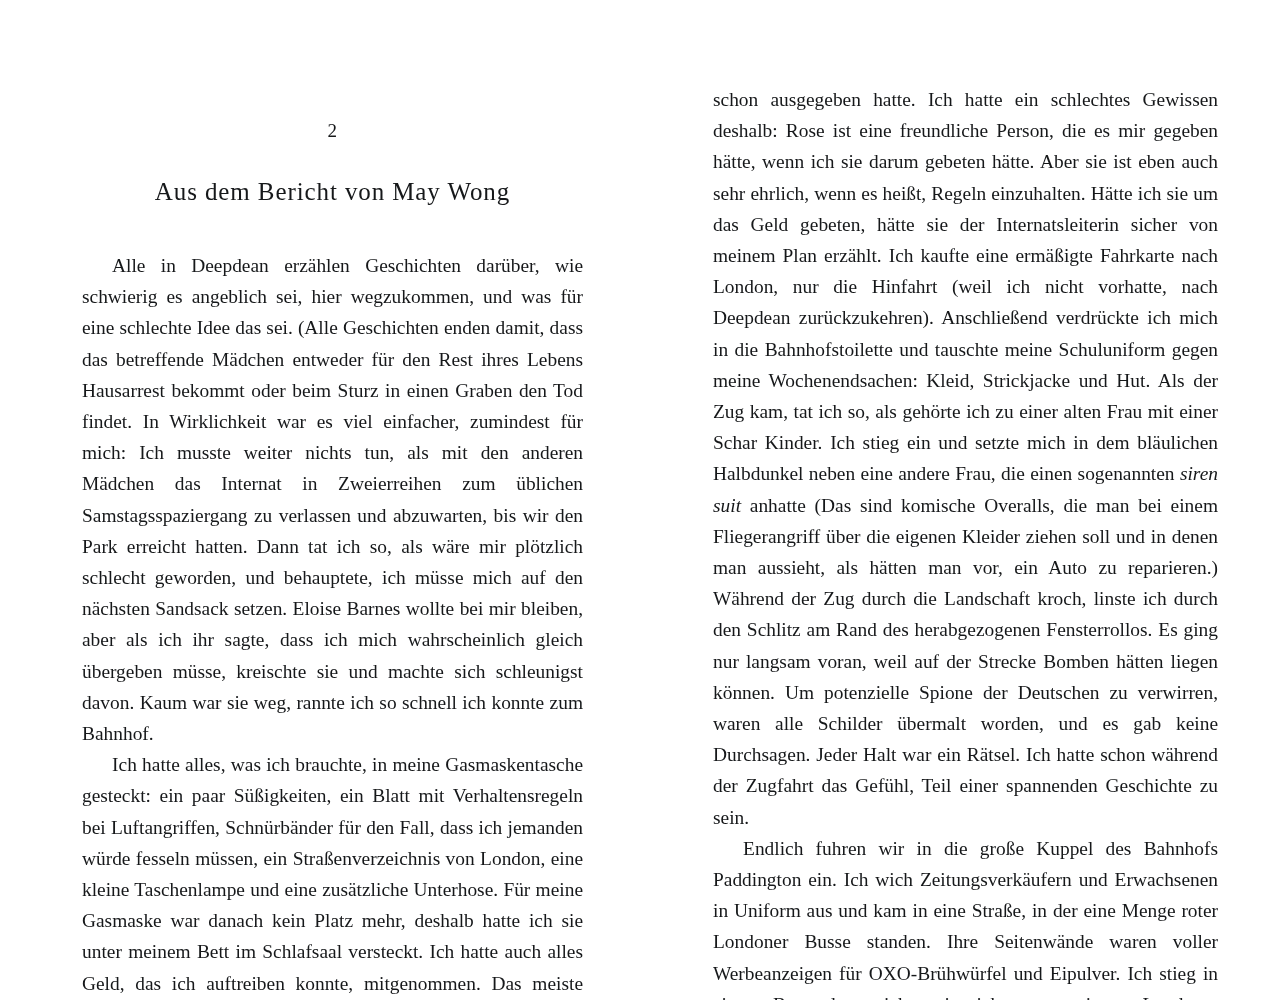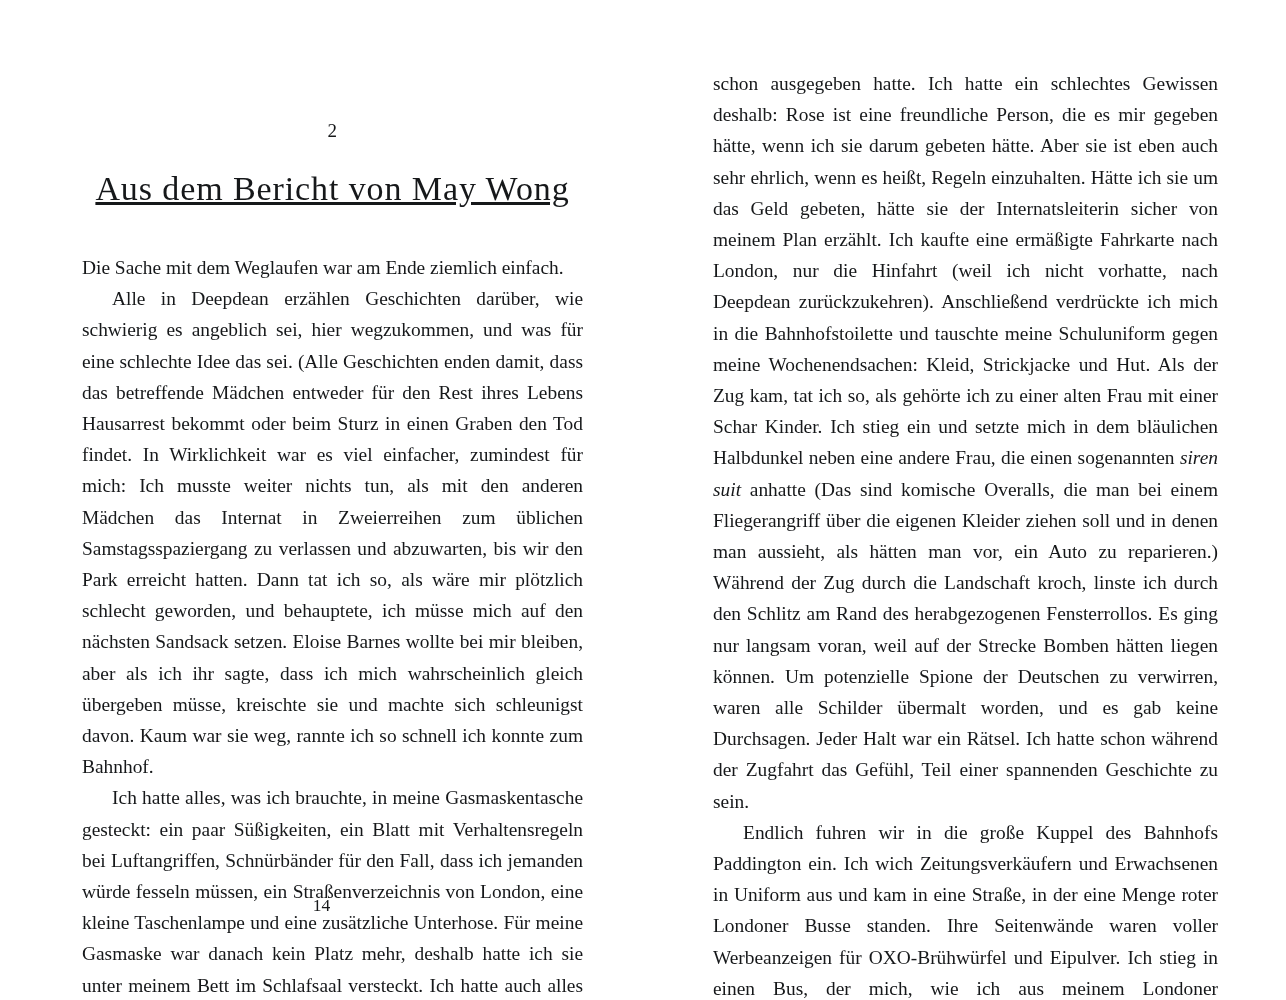--- a/index.html
+++ b/index.html
@@ -23,38 +23,37 @@
   .page {
     position: relative;
     width: 643px;
     height: 1000px;
     box-sizing: border-box;
   }
   .page-left {
     padding: 0 60px 0 82px;
   }
   .page-right {
-    padding: 0 68px 0 70px;
+    padding: 16px 68px 0 70px;
   }
   .chapter-head {
     margin-top: 120px;
     text-align: center;
   }
   .chapter-number {
     font-size: 19px;
     letter-spacing: 0.5px;
     color: #16181a;
   }
   .chapter-title {
-    margin-top: 28px;
-    font-size: 34px;
+    margin-top: 36px;
+    font-size: 25px;
     letter-spacing: 0.9px;
     color: #16181a;
     font-weight: normal;
-    text-decoration: underline;
   }
   .body-text {
     margin-top: 44px;
     font-size: 19.4px;
     line-height: 31.2px;
     text-align: justify;
     text-justify: inter-word;
     hyphens: manual;
     color: #16181a;
   }
@@ -86,25 +85,23 @@
 <body>
 
 <div class="spread">
 
   <div class="page page-left">
     <div class="chapter-head">
       <div class="chapter-number">2</div>
       <div class="chapter-title">Aus dem Bericht von May Wong</div>
     </div>
     <div class="body-text">
-      <p>Die Sache mit dem Weglaufen war am Ende ziemlich einfach.</p>
       <p class="indent">Alle in Deepdean erzählen Geschichten darüber, wie schwierig es angeblich sei, hier wegzukommen, und was für eine schlechte Idee das sei. (Alle Geschichten enden damit, dass das betreffende Mädchen entweder für den Rest ihres Lebens Hausarrest bekommt oder beim Sturz in einen Graben den Tod findet. In Wirklichkeit war es viel einfacher, zumindest für mich: Ich musste weiter nichts tun, als mit den anderen Mädchen das Internat in Zweierreihen zum üblichen Samstagsspaziergang zu verlassen und abzuwarten, bis wir den Park erreicht hatten. Dann tat ich so, als wäre mir plötzlich schlecht geworden, und behauptete, ich müsse mich auf den nächsten Sandsack setzen. Eloise Barnes wollte bei mir bleiben, aber als ich ihr sagte, dass ich mich wahrscheinlich gleich übergeben müsse, kreischte sie und machte sich schleunigst davon. Kaum war sie weg, rannte ich so schnell ich konnte zum Bahnhof.</p>
       <p class="indent">Ich hatte alles, was ich brauchte, in meine Gasmaskentasche gesteckt: ein paar Süßigkeiten, ein Blatt mit Verhaltensregeln bei Luftangriffen, Schnürbänder für den Fall, dass ich jemanden würde fesseln müssen, ein Straßenverzeichnis von London, eine kleine Taschenlampe und eine zusätzliche Unterhose. Für meine Gasmaske war danach kein Platz mehr, deshalb hatte ich sie unter meinem Bett im Schlafsaal versteckt. Ich hatte auch alles Geld, das ich auftreiben konnte, mitgenommen. Das meiste musste ich aus Roses Dose klauen, weil ich mein eigenes Geld</p>
     </div>
-    <div class="folio">14</div>
   </div>
 
   <div class="page page-right">
     <div class="body-text">
       <p><span>schon ausgegeben hatte. Ich hatte ein schlechtes Gewissen deshalb: Rose ist eine freundliche Person, die es mir gegeben hätte, wenn ich sie darum gebeten hätte. Aber sie ist eben auch sehr ehrlich, wenn es heißt, Regeln einzuhalten. Hätte ich sie um das Geld gebeten, hätte sie der Internatsleiterin sicher von meinem Plan erzählt. Ich kaufte eine ermäßigte Fahrkarte nach London, nur die Hinfahrt (weil ich nicht vorhatte, nach Deepdean zurückzukehren). Anschließend verdrückte ich mich in die Bahnhofstoilette und tauschte meine Schuluniform gegen meine Wochenendsachen: Kleid, Strickjacke und Hut. Als der Zug kam, tat ich so, als gehörte ich zu einer alten Frau mit einer Schar Kinder. Ich stieg ein und setzte mich in dem bläulichen Halbdunkel neben eine andere Frau, die einen sogenannten </span><i>siren suit</i><span> anhatte (Das sind komische Overalls, die man bei einem Fliegerangriff über die eigenen Kleider ziehen soll und in denen man aussieht, als hätten man vor, ein Auto zu reparieren.) Während der Zug durch die Landschaft kroch, linste ich durch den Schlitz am Rand des herabgezogenen Fensterrollos. Es ging nur langsam voran, weil auf der Strecke Bomben hätten liegen können. Um potenzielle Spione der Deutschen zu verwirren, waren alle Schilder übermalt worden, und es gab keine Durchsagen. Jeder Halt war ein Rätsel. Ich hatte schon während der Zugfahrt das Gefühl, Teil einer spannenden Geschichte zu sein.</span></p>
       <p class="indent">Endlich fuhren wir in die große Kuppel des Bahnhofs Paddington ein. Ich wich Zeitungsverkäufern und Erwachsenen in Uniform aus und kam in eine Straße, in der eine Menge roter Londoner Busse standen. Ihre Seitenwände waren voller Werbeanzeigen für OXO-Brühwürfel und Eipulver. Ich stieg in einen Bus, der mich, wie ich aus meinem Londoner Straßenverzeichnis wusste, zur Great Russell Street bringen würde. Wieder tat ich, als gehörte ich zu einem der Erwachsenen – Kleinsein ist manchmal nützlich, weil niemand auf die Idee kommt, dass man</p>
     </div>
   </div>
 
 </div>

